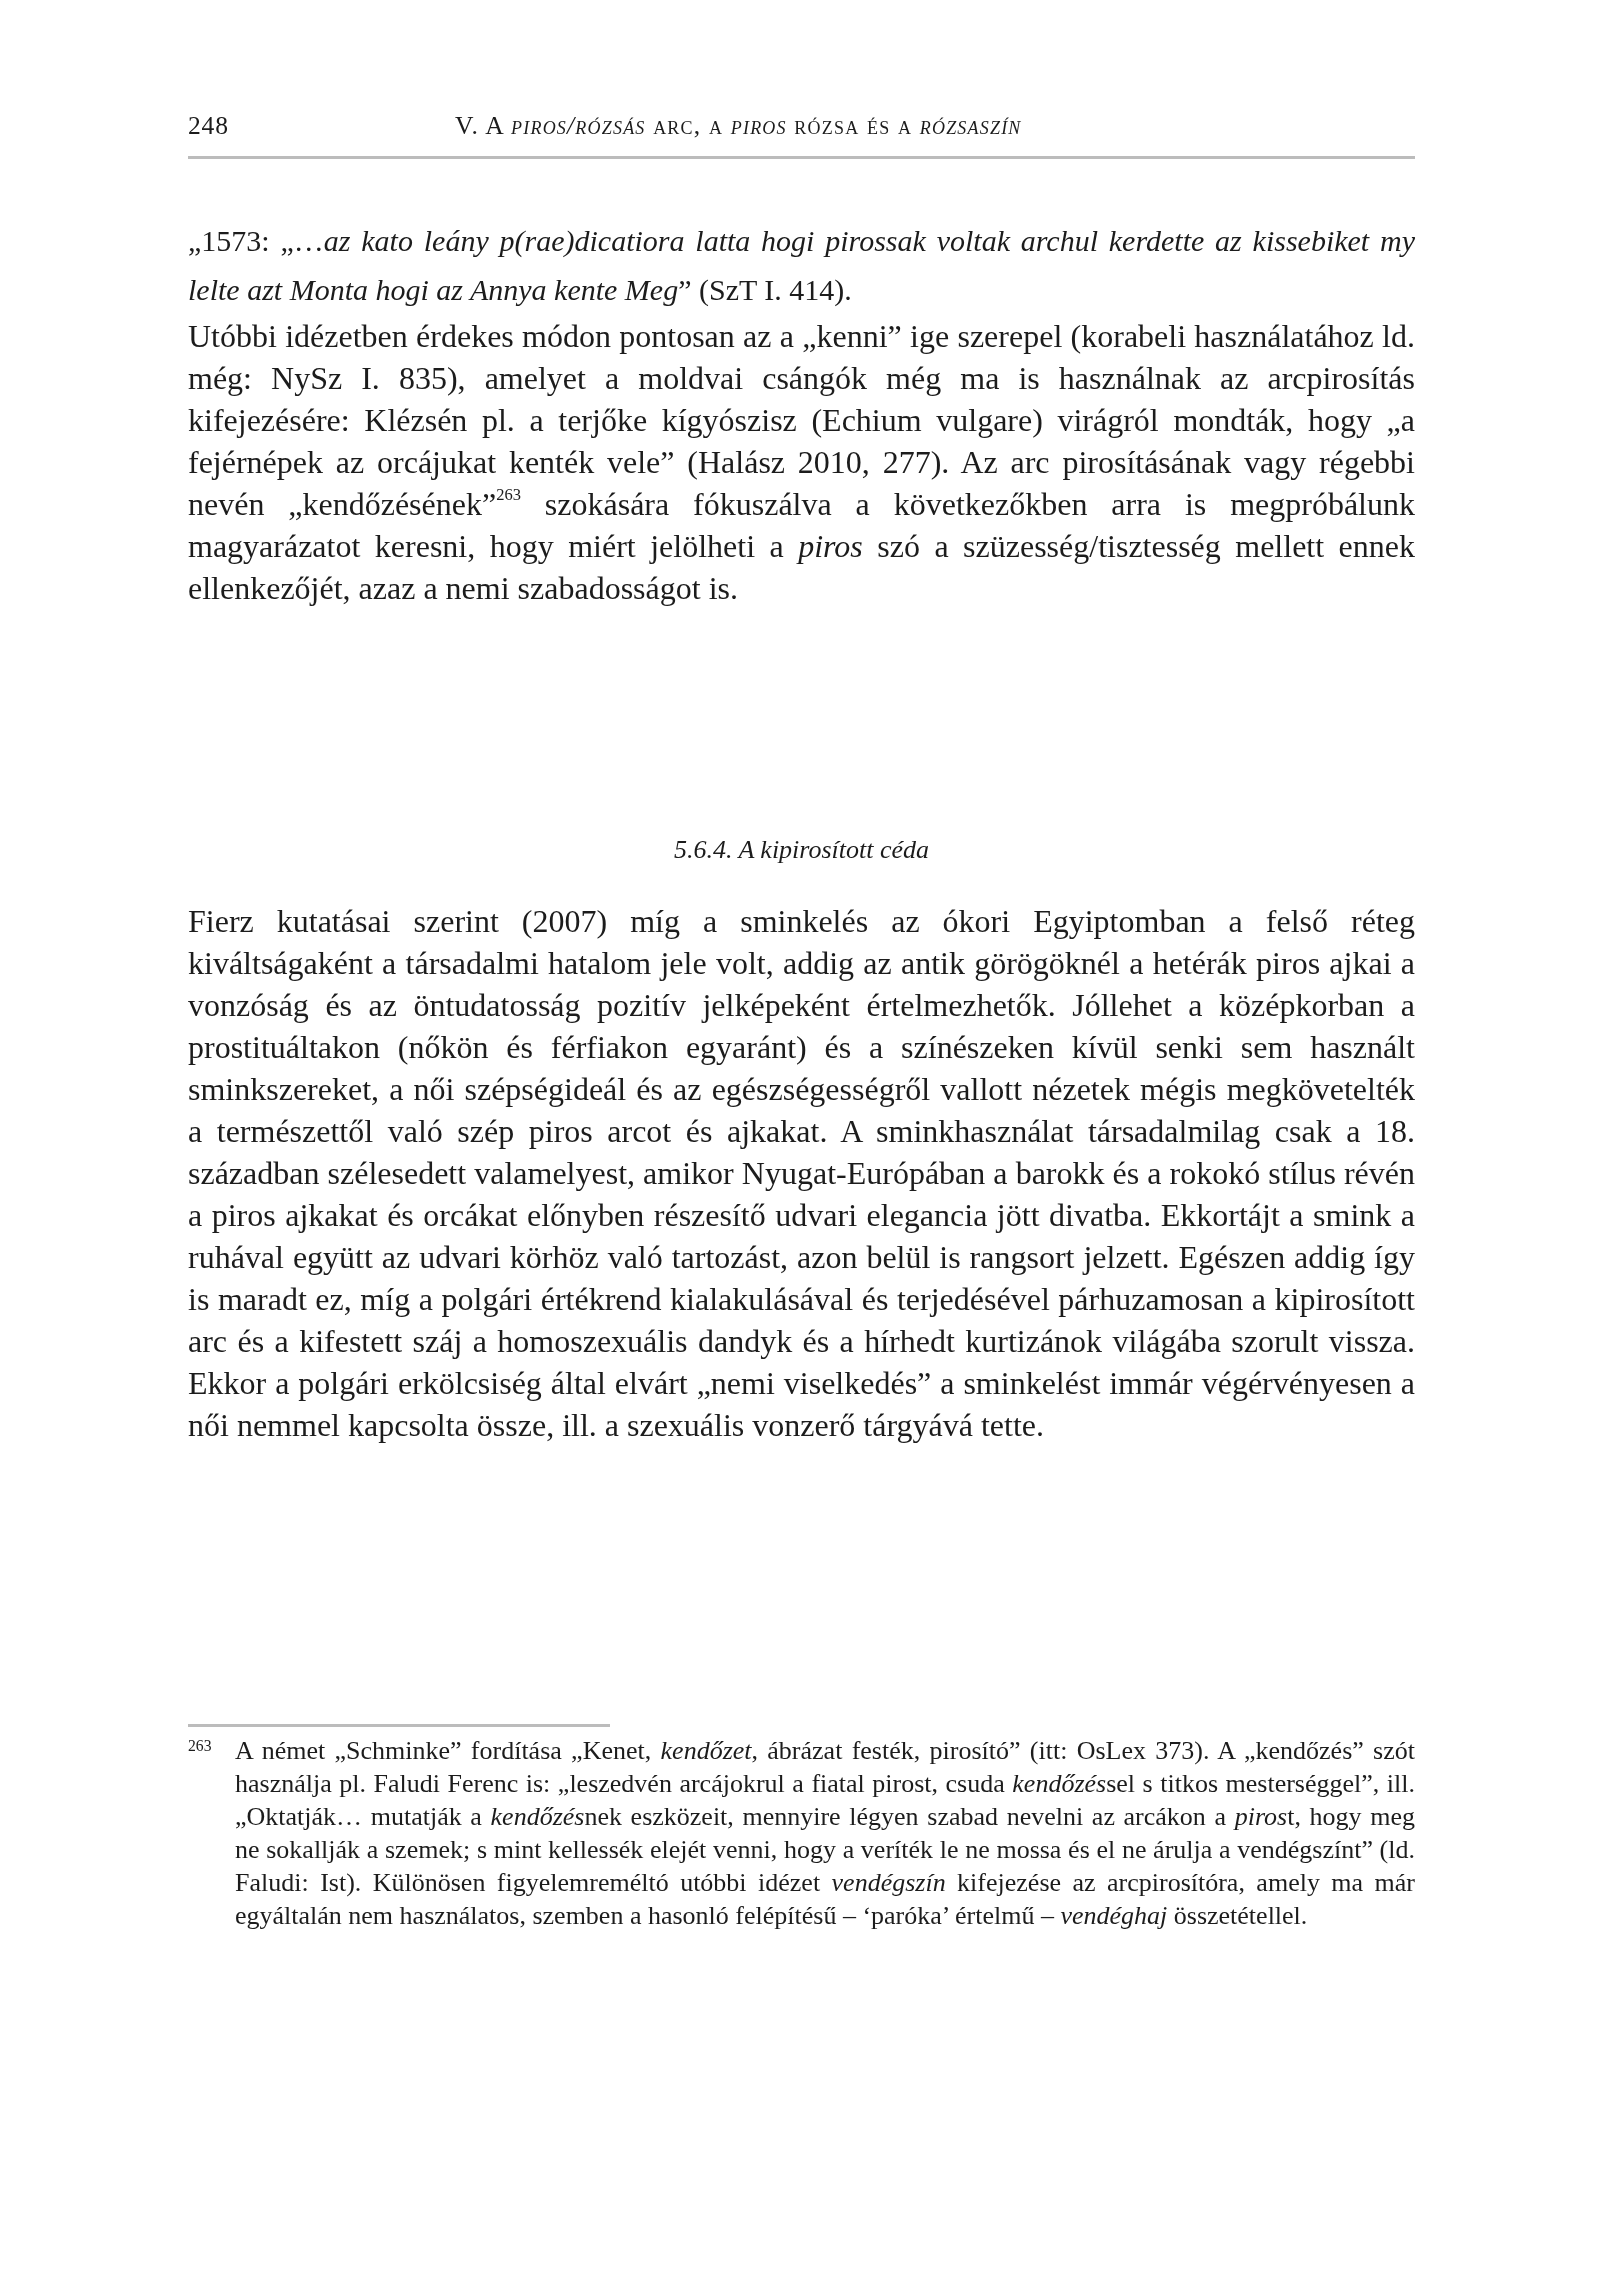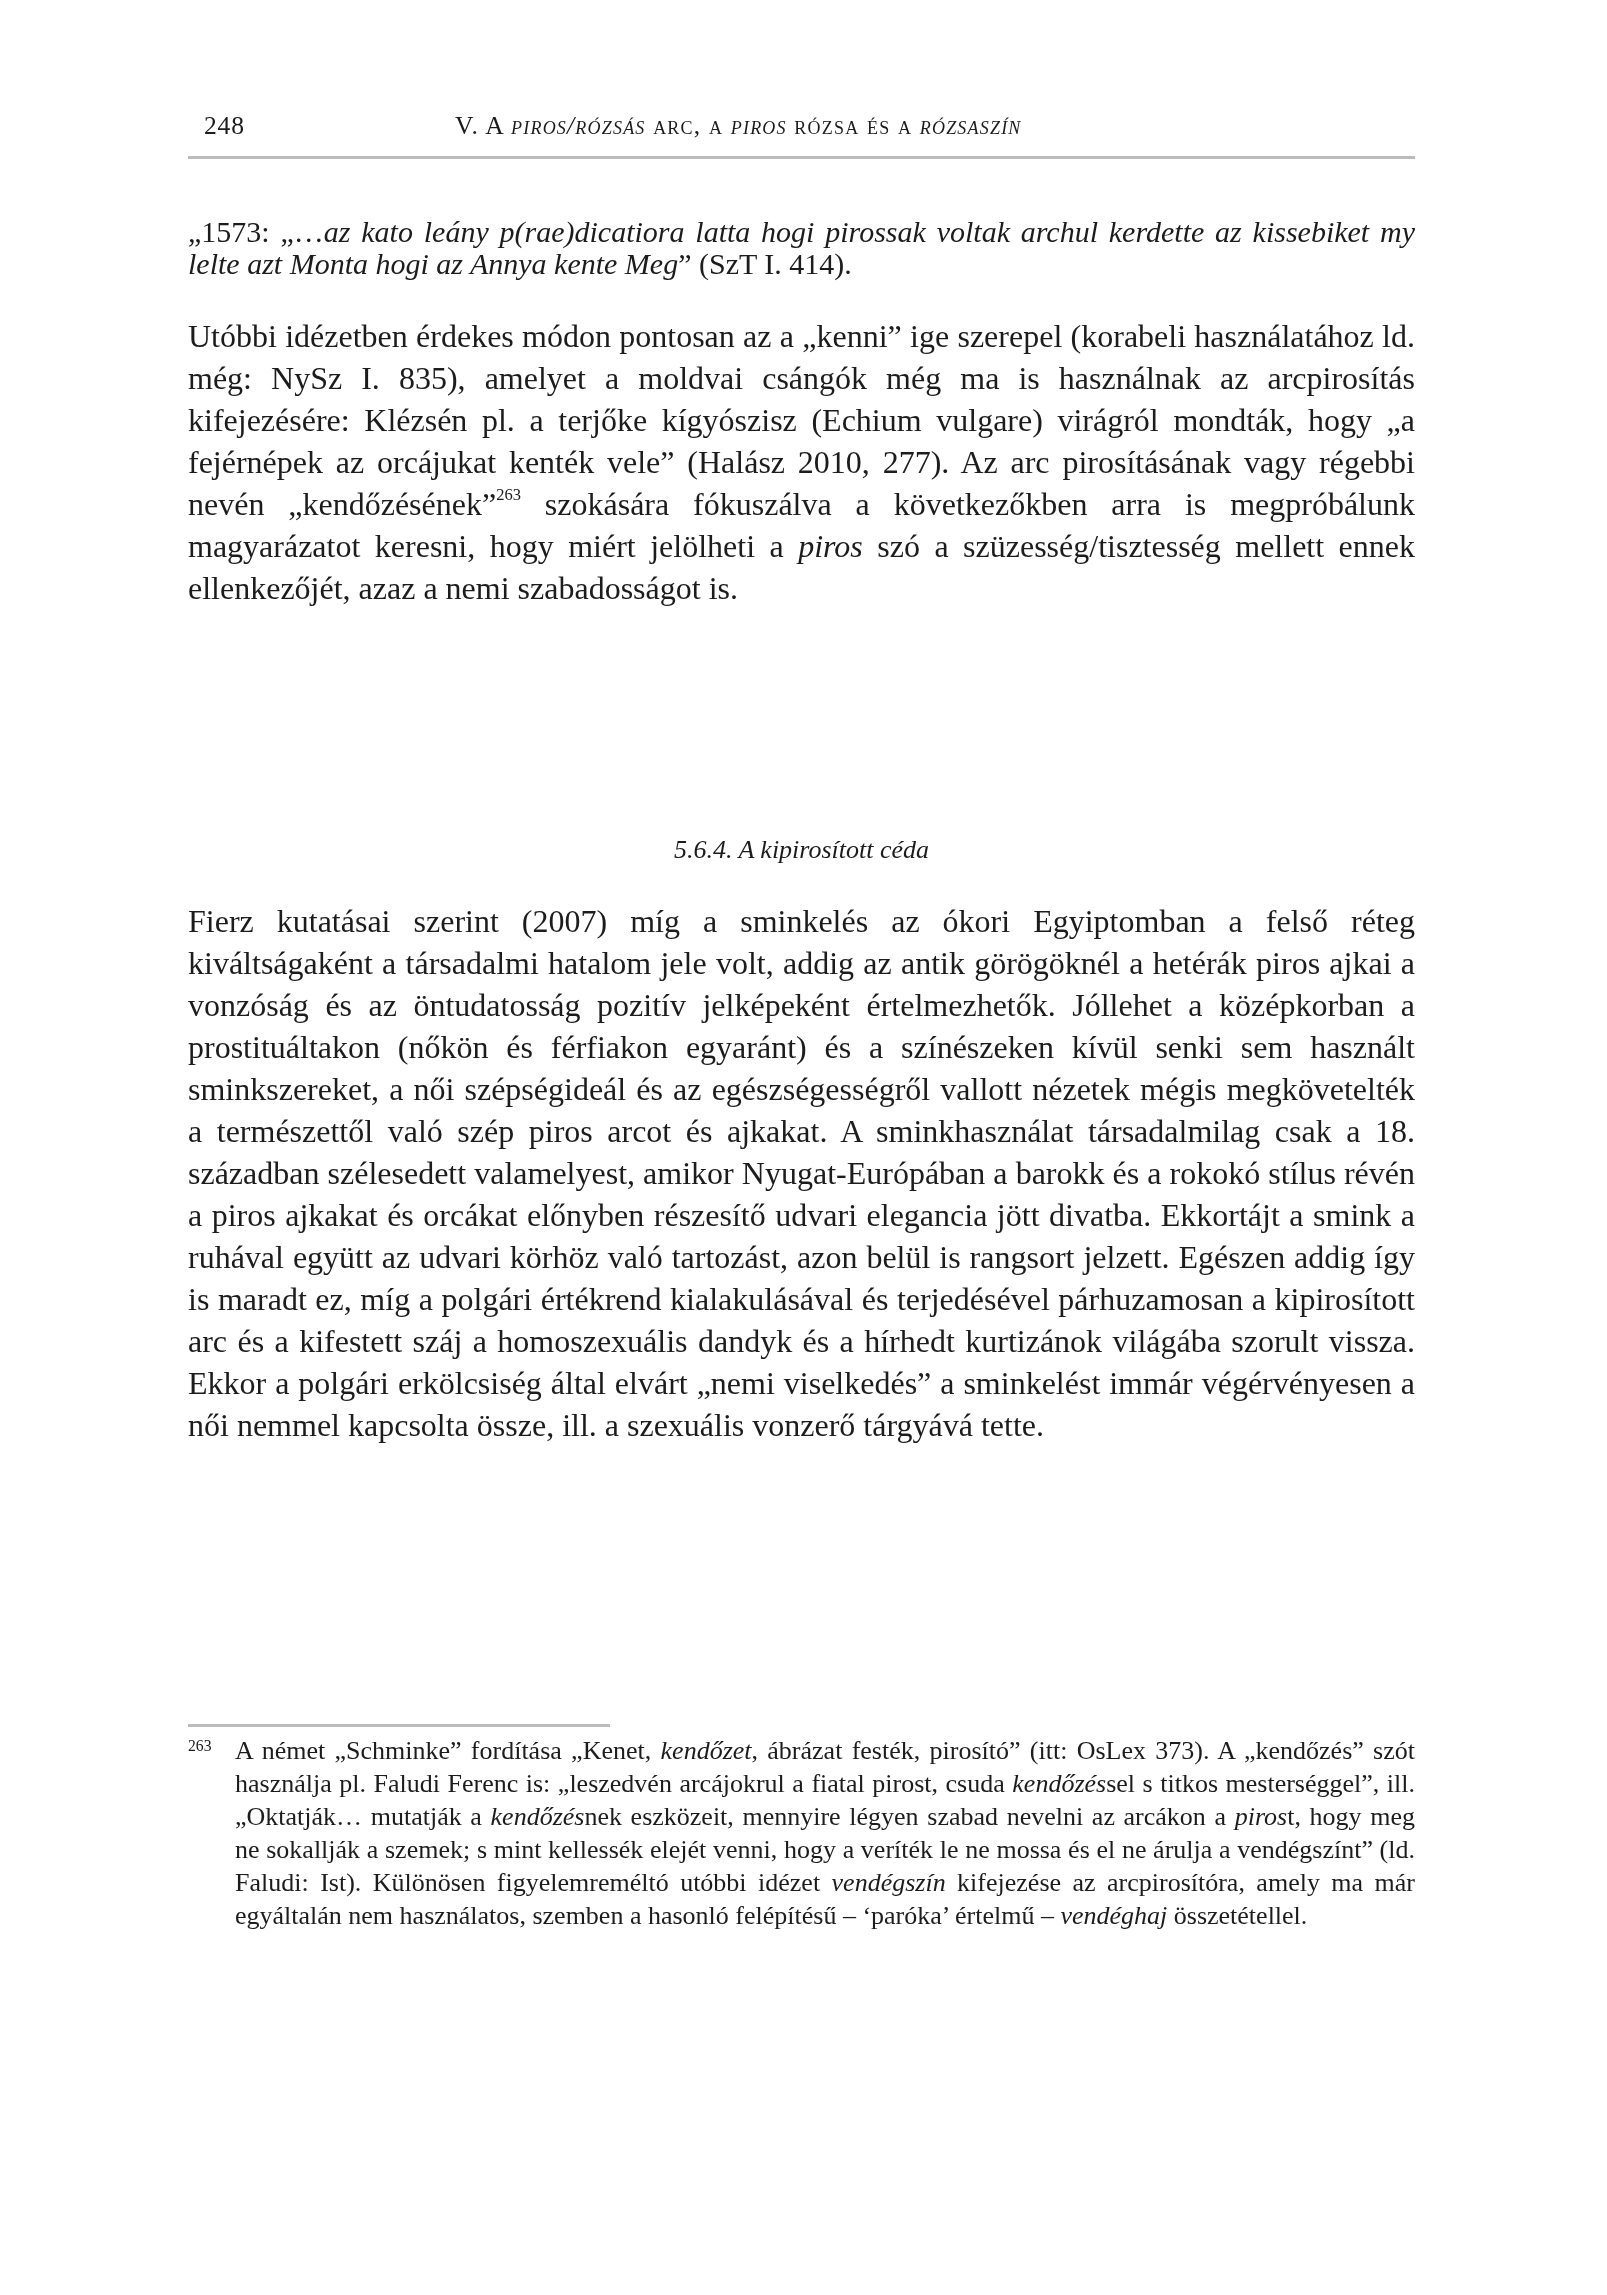--- a/index.html
+++ b/index.html
@@ -5,33 +5,33 @@
   html, body { margin: 0; padding: 0; background: #ffffff; }
   body {
     width: 1608px; height: 2295px; position: relative; overflow: hidden;
     font-family: "Liberation Serif", "DejaVu Serif", serif; color: #1c1c1c;
   }
   .page { position: absolute; left: 188px; top: 0; width: 1227px; }
   .running-head {
     position: absolute; top: 106px; left: 0; width: 1227px; height: 41px;
   }
   .page-number {
-    position: absolute; left: 16px; top: 5px; font-size: 25.6px; letter-spacing: 0.8px; text-align: right;
+    position: absolute; left: 0; top: 5px; font-size: 25.6px; letter-spacing: 0.8px; text-align: right;
   }
   .head-title {
     position: absolute; left: 267px; top: 5px; font-size: 25.6px;
     font-variant: small-caps; letter-spacing: 1.2px; white-space: nowrap; text-align: center;
   }
   .head-title i { font-style: italic; }
   .head-rule {
     position: absolute; top: 156px; left: 0; width: 1227px; height: 3.3px; background: #bcbcbc;
   }
   .block-quote {
     position: absolute; top: 216px; left: 0; width: 1227px;
-    font-size: 30px; line-height: 32px; text-align: justify;
+    font-size: 30px; line-height: 49px; text-align: justify;
   }
   .block-quote i { font-style: italic; }
   .para {
     position: absolute; left: 0; width: 1227px;
     font-size: 32px; line-height: 42px; text-align: justify; hyphens: manual;
   }
   .para i { font-style: italic; }
   .para sup { font-size: 16.5px; vertical-align: 15px; line-height: 0; }
   #para1 { top: 315px; }
   .section-heading {

